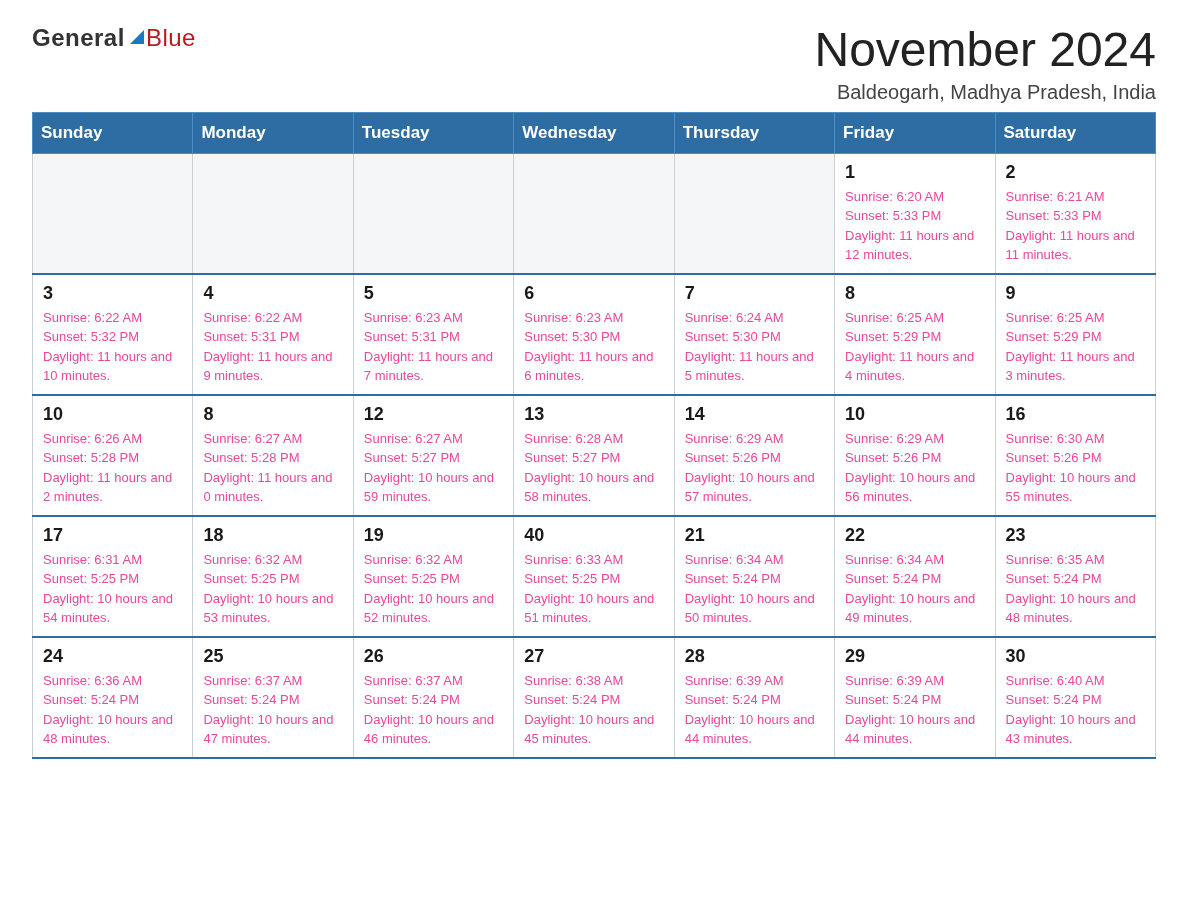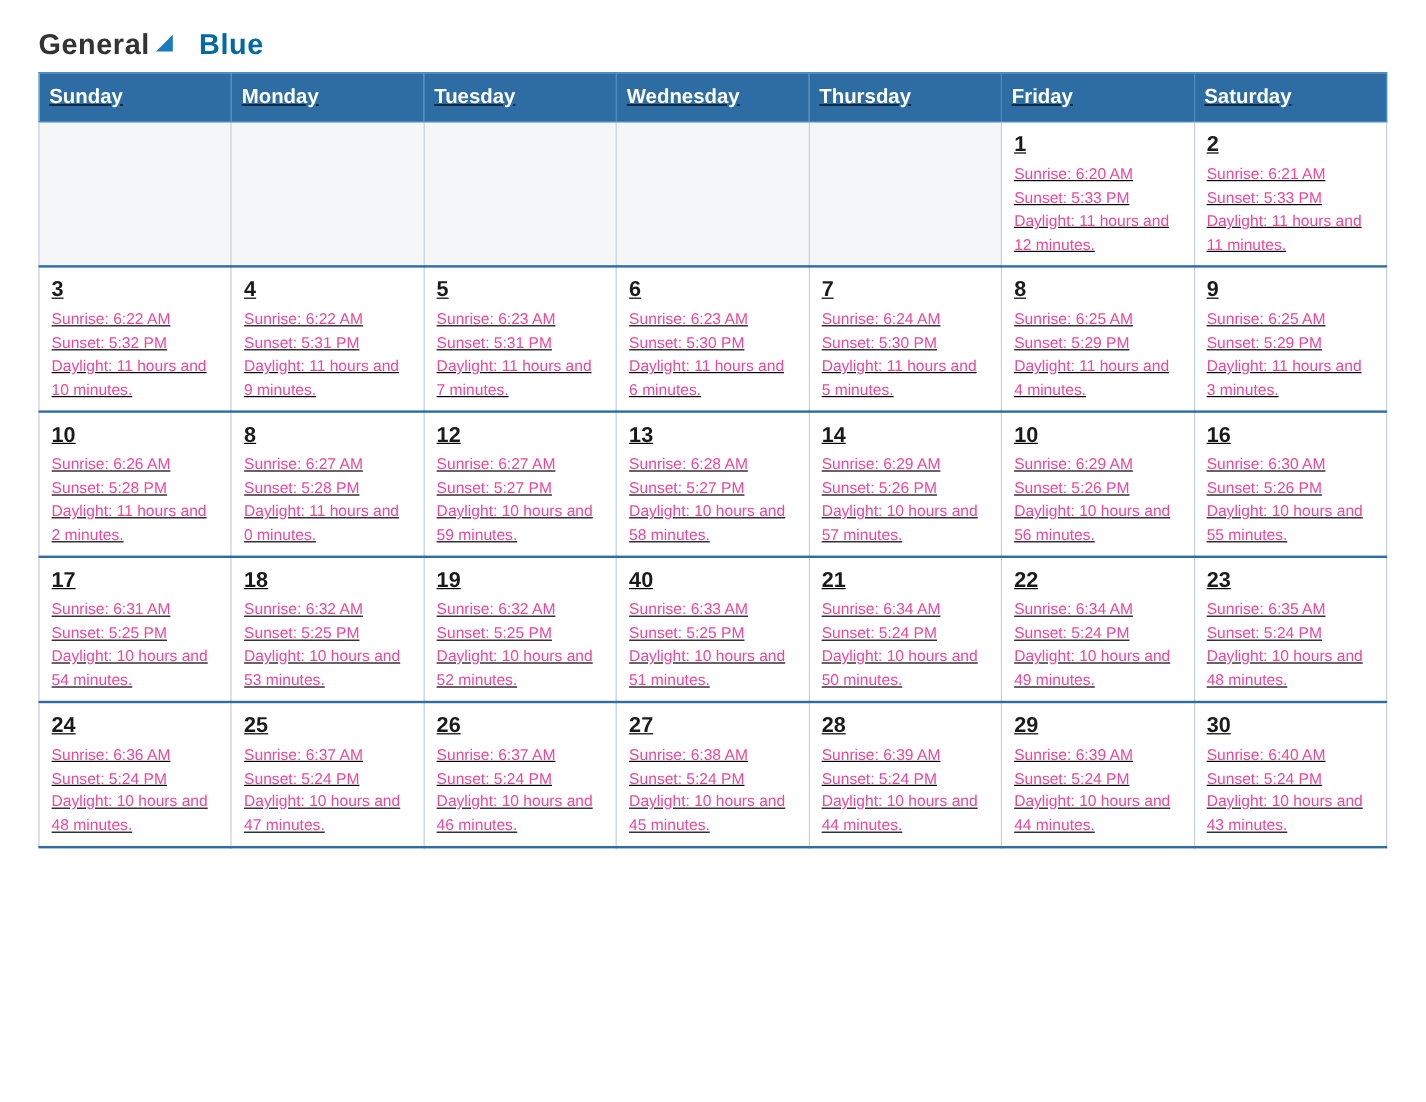--- a/index.html
+++ b/index.html
@@ -31,21 +31,20 @@
     }
     .location {
       font-size: 20px;
       color: #444;
       margin-top: 4px;
     }
     .calendar {
       width: 100%;
       border-collapse: collapse;
       border: 1px solid #b0b8c1;
-      text-decoration: underline;
     }
     .calendar thead tr th {
       background-color: #2e6da4;
       color: #fff;
       font-size: 17px;
       font-weight: bold;
       padding: 10px 8px;
       text-align: left;
       border: 1px solid #4a8fc4;
     }
@@ -89,22 +88,26 @@
   <div class="logo">
     <div class="logo-row">
       <span style="font-size:24px;font-weight:bold;color:#333;letter-spacing:0.5px;">General</span>
       <span style="display:inline-block;margin-left:3px;margin-bottom:2px;">
         <svg width="18" height="18" viewBox="0 0 18 18">
             <polygon points="2,16 16,16 16,2" fill="#1a7abf"></polygon>
           </svg>
       </span>
     </div>
     <div>
-      <span style="font-size:24px;font-weight:bold;color:#0369a1;letter-spacing:0.5px;margin-left:20px;">Blue</span>
+      <span style="font-size:24px;font-weight:normal;color:#b91c1c;letter-spacing:0.5px;">Blue</span>
     </div>
+  </div>
+  <div class="title-section">
+    <div class="month-title">November 2024</div>
+    <div class="location">Baldeogarh, Madhya Pradesh, India</div>
   </div>
 </div>
 
 <table class="calendar">
   <thead>
     <tr>
     <th>Sunday</th>
         <th>Monday</th>
         <th>Tuesday</th>
         <th>Wednesday</th>

